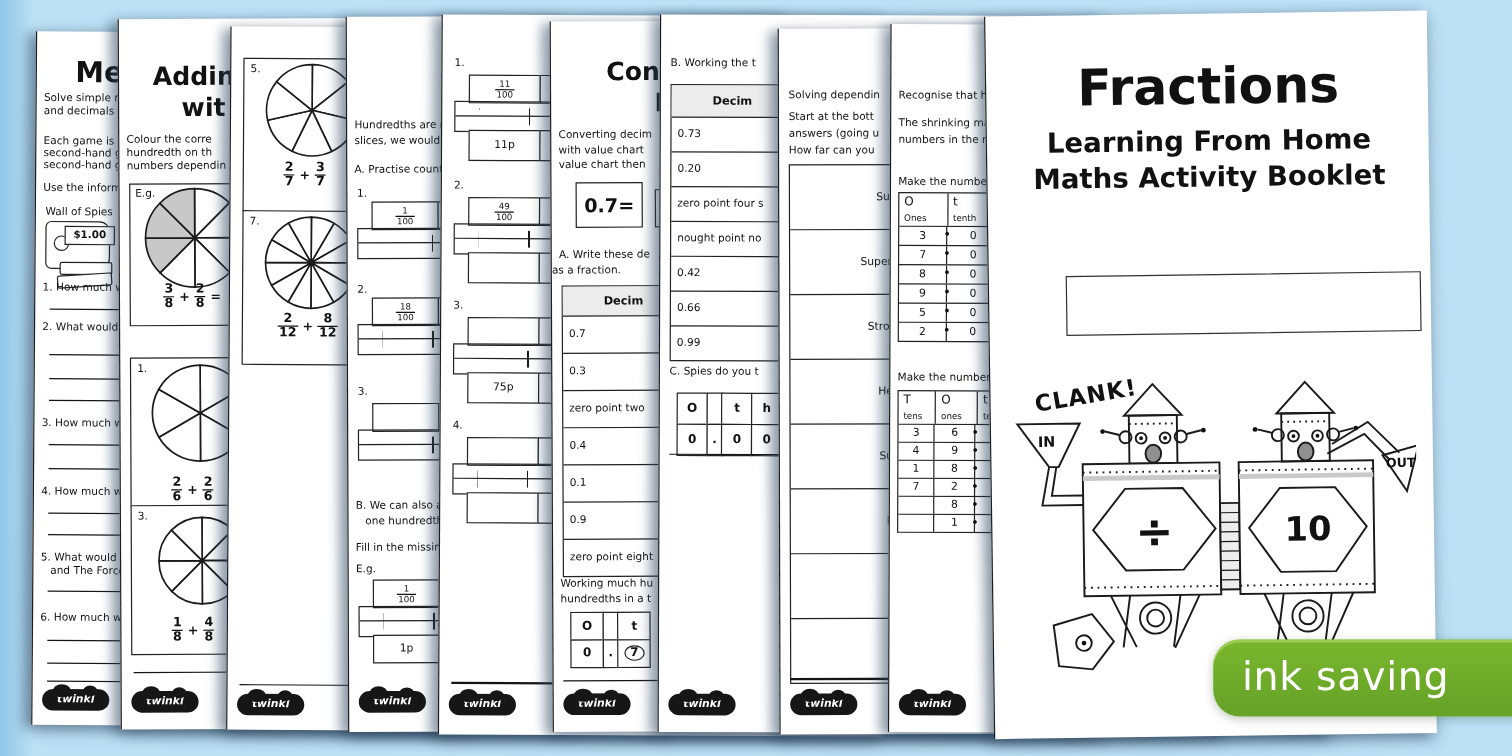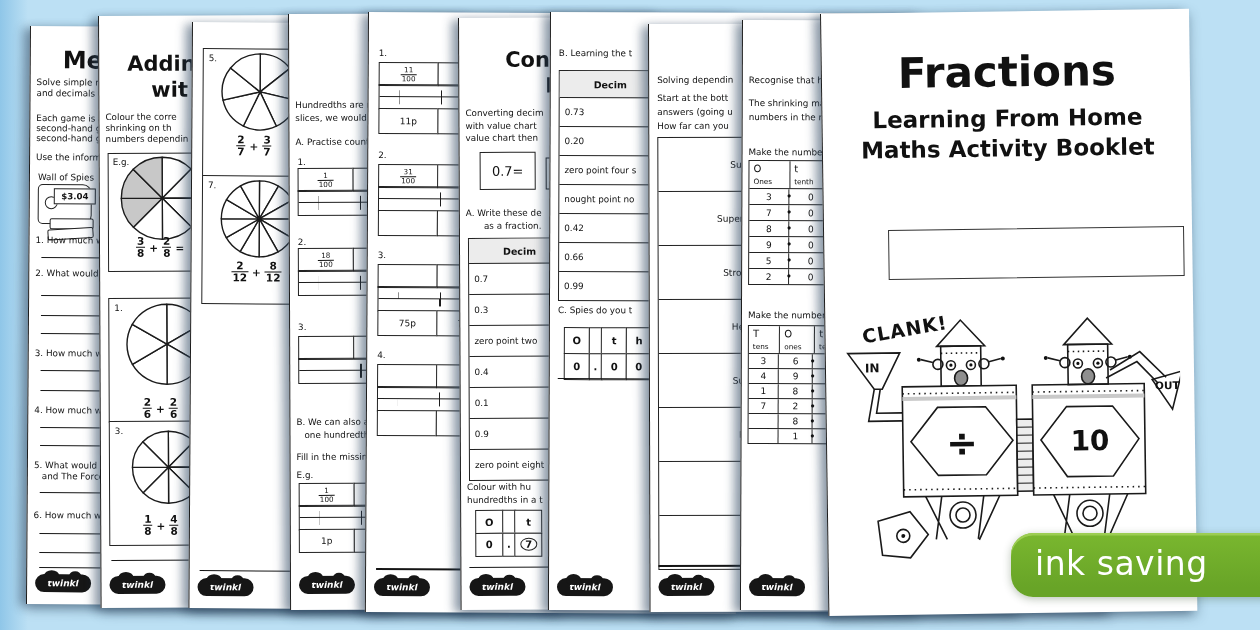--- a/index.html
+++ b/index.html
@@ -13,21 +13,21 @@
   .ttl{position:absolute;white-space:nowrap;font-weight:bold;font-size:21px;color:#111;}
   .ln{position:absolute;border-top:1.3px solid #151515;width:140px;}
   .ibox{position:absolute;border:1.3px solid #222;background:#fff;}
   .pie{position:absolute;}
   .fsum{position:absolute;display:flex;align-items:center;gap:4px;font-size:10.5px;font-weight:bold;}
   .fr{display:inline-flex;flex-direction:column;align-items:center;line-height:1.05;}
   .fr .dd{border-top:1.2px solid #111;padding:0 1px;}
   .cells{position:absolute;display:flex;}
   .cl{width:54px;height:22px;border:1.2px solid #222;margin-left:-1.2px;background:#fff;
       display:flex;align-items:center;justify-content:center;}
-  .cl:first-child{margin-left:0;}
+  .cl:first-child{margin-left:12px;}
   .frs{font-size:7.2px;line-height:1.05;display:inline-flex;flex-direction:column;align-items:center;}
   .frs .dd{border-top:1px solid #111;padding:0 1px;}
   .mny{font-size:9px;}
   .numline{position:absolute;height:24px;border:1.2px solid #222;background:
      repeating-linear-gradient(90deg,transparent 0 41px,#1c1c1c 41px 42.4px) 20px 50% / 100% 14px no-repeat,
      linear-gradient(#1c1c1c,#1c1c1c) 0 50% / 100% 1.3px no-repeat;}
   .dt{position:absolute;border:1.5px solid #222;background:#fff;}
   .dt .hd{background:#ececec;font-weight:bold;font-size:9.5px;display:flex;align-items:center;
       padding-left:34px;border-bottom:1.4px solid #222;}
   .dt .rw{border-bottom:1.1px solid #222;display:flex;align-items:center;padding-left:5px;
@@ -89,21 +89,21 @@
     <div class="t" style="left:6px;top:87px">Each game is av</div>
     <div class="t" style="left:6px;top:97px">second-hand gam</div>
     <div class="t" style="left:6px;top:107px">second-hand gam</div>
     <div class="t" style="left:6px;top:126px">Use the informati</div>
     <div class="t" style="left:8px;top:146px">Wall of Spies</div>
     <div class="console" style="left:8px;top:158px;width:52px;height:38px">
         <div class="disc"></div>
       </div>
     <div class="cart" style="left:20px;top:192px;width:42px;height:9px"></div>
     <div class="cart" style="left:18px;top:202px;width:44px;height:9px;transform:rotate(-4deg)"></div>
-    <div class="tag" style="left:24px;top:162px;width:40px;height:14px">$3.04</div>
+    <div class="tag" style="left:24px;top:162px;width:40px;height:14px">$1.00</div>
     <div class="console" style="left:86px;top:160px;width:30px;height:36px"></div>
     <div class="t" style="left:6px;top:209px">1. How much wo</div>
     <div class="ln" style="left:12px;top:231px"></div>
     <div class="t" style="left:6px;top:242px">2. What would t</div>
     <div class="ln" style="left:12px;top:269px"></div>
     <div class="ln" style="left:12px;top:289px"></div>
     <div class="ln" style="left:12px;top:307px"></div>
     <div class="t" style="left:6px;top:322px">3. How much wo</div>
     <div class="ln" style="left:12px;top:344px"></div>
     <div class="ln" style="left:12px;top:364px"></div>
@@ -117,21 +117,21 @@
     <div class="ln" style="left:12px;top:507px"></div>
     <div class="ln" style="left:12px;top:526px"></div>
     <div class="ln" style="left:12px;top:541px"></div>
     <div class="twk" style="left:8px;top:548px">twinkl</div>
   </div>
 
   <div class="page" style="left:98px;top:16px;width:370px;height:592px;z-index:2;transform:rotate(-.25deg)">
     <div class="ttl" style="left:28px;top:36px">Addin</div>
     <div class="ttl" style="left:52px;top:62px">wit</div>
     <div class="t" style="left:6px;top:96px">Colour the corre</div>
-    <div class="t" style="left:6px;top:107px">shrinking on th</div>
+    <div class="t" style="left:6px;top:107px">hundredth on th</div>
     <div class="t" style="left:6px;top:118px">numbers dependin</div>
     <div class="ibox" style="left:8px;top:137px;width:150px;height:117px"></div>
     <div class="t" style="left:13px;top:141px">E.g.</div>
     <div class="pie" style="left:20px;top:140px"><svg width="85" height="85" viewBox="-42.5 -42.5 85 85">
           <path d="M0,0 L0.0,-41.0 A41 41 0 0 1 29.0,-29.0 Z" fill="#fff" stroke="#1b1b1b" stroke-width="1.4" stroke-linejoin="round"></path>
           <path d="M0,0 L29.0,-29.0 A41 41 0 0 1 41.0,0.0 Z" fill="#fff" stroke="#1b1b1b" stroke-width="1.4" stroke-linejoin="round"></path>
           <path d="M0,0 L41.0,0.0 A41 41 0 0 1 29.0,29.0 Z" fill="#fff" stroke="#1b1b1b" stroke-width="1.4" stroke-linejoin="round"></path>
           <path d="M0,0 L29.0,29.0 A41 41 0 0 1 0.0,41.0 Z" fill="#fff" stroke="#1b1b1b" stroke-width="1.4" stroke-linejoin="round"></path>
           <path d="M0,0 L0.0,41.0 A41 41 0 0 1 -29.0,29.0 Z" fill="#fff" stroke="#1b1b1b" stroke-width="1.4" stroke-linejoin="round"></path>
           <path d="M0,0 L-29.0,29.0 A41 41 0 0 1 -41.0,0.0 Z" fill="#c8c8c8" stroke="#1b1b1b" stroke-width="1.4" stroke-linejoin="round"></path>
@@ -335,21 +335,21 @@
     <div class="numline" style="left:10px;top:72px;width:176px"></div>
     <div class="cells" style="left:10px;top:96px">
       <div class="cl mny" style="width:58px;height:24px">11p</div>
       <div class="cl" style="width:58px;height:24px"></div>
         <div class="cl" style="width:58px;height:24px"></div>
     </div>
     <div class="t" style="left:10px;top:138px">2.</div>
     <div class="cells" style="left:10px;top:152px">
       <div class="cl" style="width:58px">
           <span class="frs">
-            <span>31</span>
+            <span>49</span>
             <span class="dd">100</span>
           </span>
         </div>
       <div class="cl" style="width:58px">
           <span class="frs">
             <span>32</span>
             <span class="dd">100</span>
           </span>
         </div>
       <div class="cl" style="width:58px"></div>
@@ -387,35 +387,35 @@
     <div class="ln" style="left:10px;top:556px;width:160px;border-top-width:2px"></div>
     <div class="twk" style="left:8px;top:566px">twinkl</div>
   </div>
 
   <div class="page" style="left:458px;top:18px;width:370px;height:592px;z-index:6;transform:rotate(-.25deg)">
     <div class="ttl" style="left:46px;top:30px">Conv</div>
     <div class="ttl" style="left:86px;top:56px">H</div>
     <div class="t" style="left:6px;top:90px">Converting decim</div>
     <div class="t" style="left:6px;top:103px">with value chart</div>
     <div class="t" style="left:6px;top:115px">value chart then</div>
-    <div class="ibox" style="left:20px;top:134px;width:54px;height:36px;border-width:1.6px;display:flex;align-items:center;justify-content:center;font-weight:normal;font-size:13px">0.7=</div>
+    <div class="ibox" style="left:20px;top:134px;width:54px;height:36px;border-width:1.6px;display:flex;align-items:center;justify-content:center;font-weight:bold;font-size:16px">0.7=</div>
     <div class="ibox" style="left:86px;top:140px;width:50px;height:30px"></div>
     <div class="t" style="left:6px;top:190px">A. Write these de</div>
-    <div class="t" style="left:24px;top:203px">as a fraction.</div>
+    <div class="t" style="left:0;top:203px">as a fraction.</div>
     <div class="dt" style="left:8px;top:220px;width:200px">
       <div class="hd" style="height:24px">Decim</div>
       <div class="rw" style="height:30px">0.7</div>
       <div class="rw" style="height:30px">0.3</div>
       <div class="rw" style="height:30px">zero point two</div>
       <div class="rw" style="height:30px">0.4</div>
       <div class="rw" style="height:30px">0.1</div>
       <div class="rw" style="height:30px">0.9</div>
       <div class="rw" style="height:30px">zero point eight</div>
     </div>
-    <div class="t" style="left:6px;top:464px">Colour with hu</div>
+    <div class="t" style="left:6px;top:464px">Working much hu</div>
     <div class="t" style="left:6px;top:477px">hundredths in a t</div>
     <div class="pv" style="left:14px;top:492px">
       <div style="display:flex;flex-direction:column">
         <div style="display:flex">
           <div class="c" style="width:26px;height:22px">O</div>
           <div class="c" style="width:12px;height:22px;margin-left:-1.3px"></div>
           <div class="c" style="width:26px;height:22px;margin-left:-1.3px">t</div>
         </div>
         <div style="display:flex;margin-top:-1.3px">
           <div class="c" style="width:26px;height:22px">0</div>
@@ -424,21 +424,21 @@
               <span class="circ">7</span>
             </div>
         </div>
       </div>
     </div>
     <div class="ln" style="left:8px;top:549px;width:150px"></div>
     <div class="twk" style="left:8px;top:560px">twinkl</div>
   </div>
 
   <div class="page" style="left:550px;top:12px;width:370px;height:598px;z-index:7;transform:rotate(.2deg)">
-    <div class="t" style="left:8px;top:36px">B. Learning the t</div>
+    <div class="t" style="left:8px;top:36px">B. Working the t</div>
     <div class="dt" style="left:8px;top:58px;width:200px">
       <div class="hd" style="height:26px">Decim</div>
       <div class="rw" style="height:28px">0.73</div>
       <div class="rw" style="height:28px">0.20</div>
       <div class="rw" style="height:28px">zero point four s</div>
       <div class="rw" style="height:28px">nought point no</div>
       <div class="rw" style="height:28px">0.42</div>
       <div class="rw" style="height:28px">0.66</div>
       <div class="rw" style="height:28px">0.99</div>
     </div>

